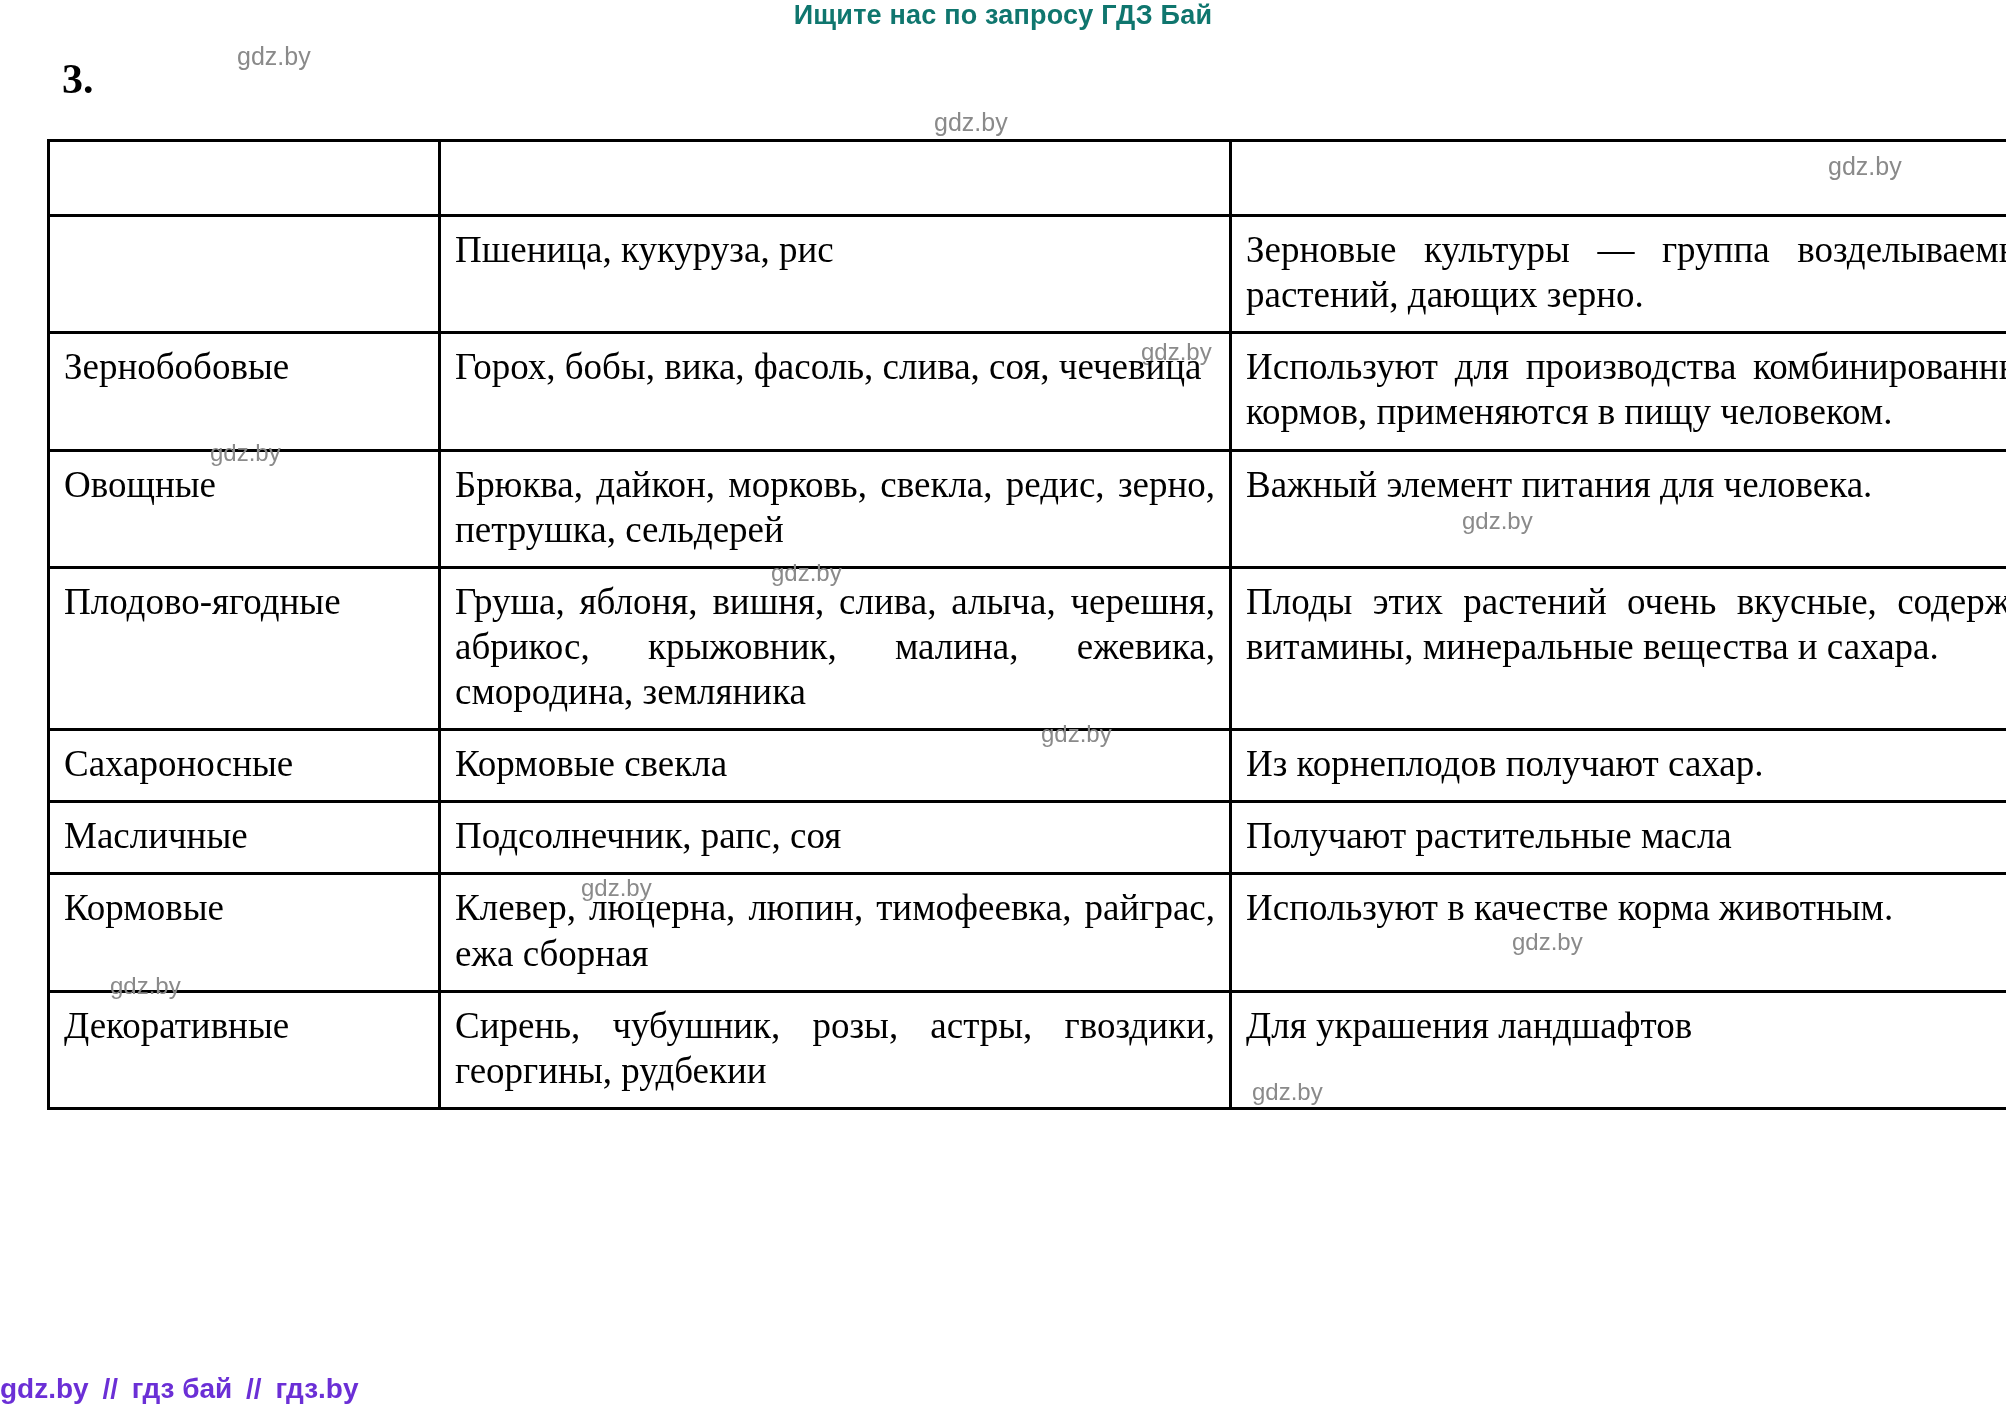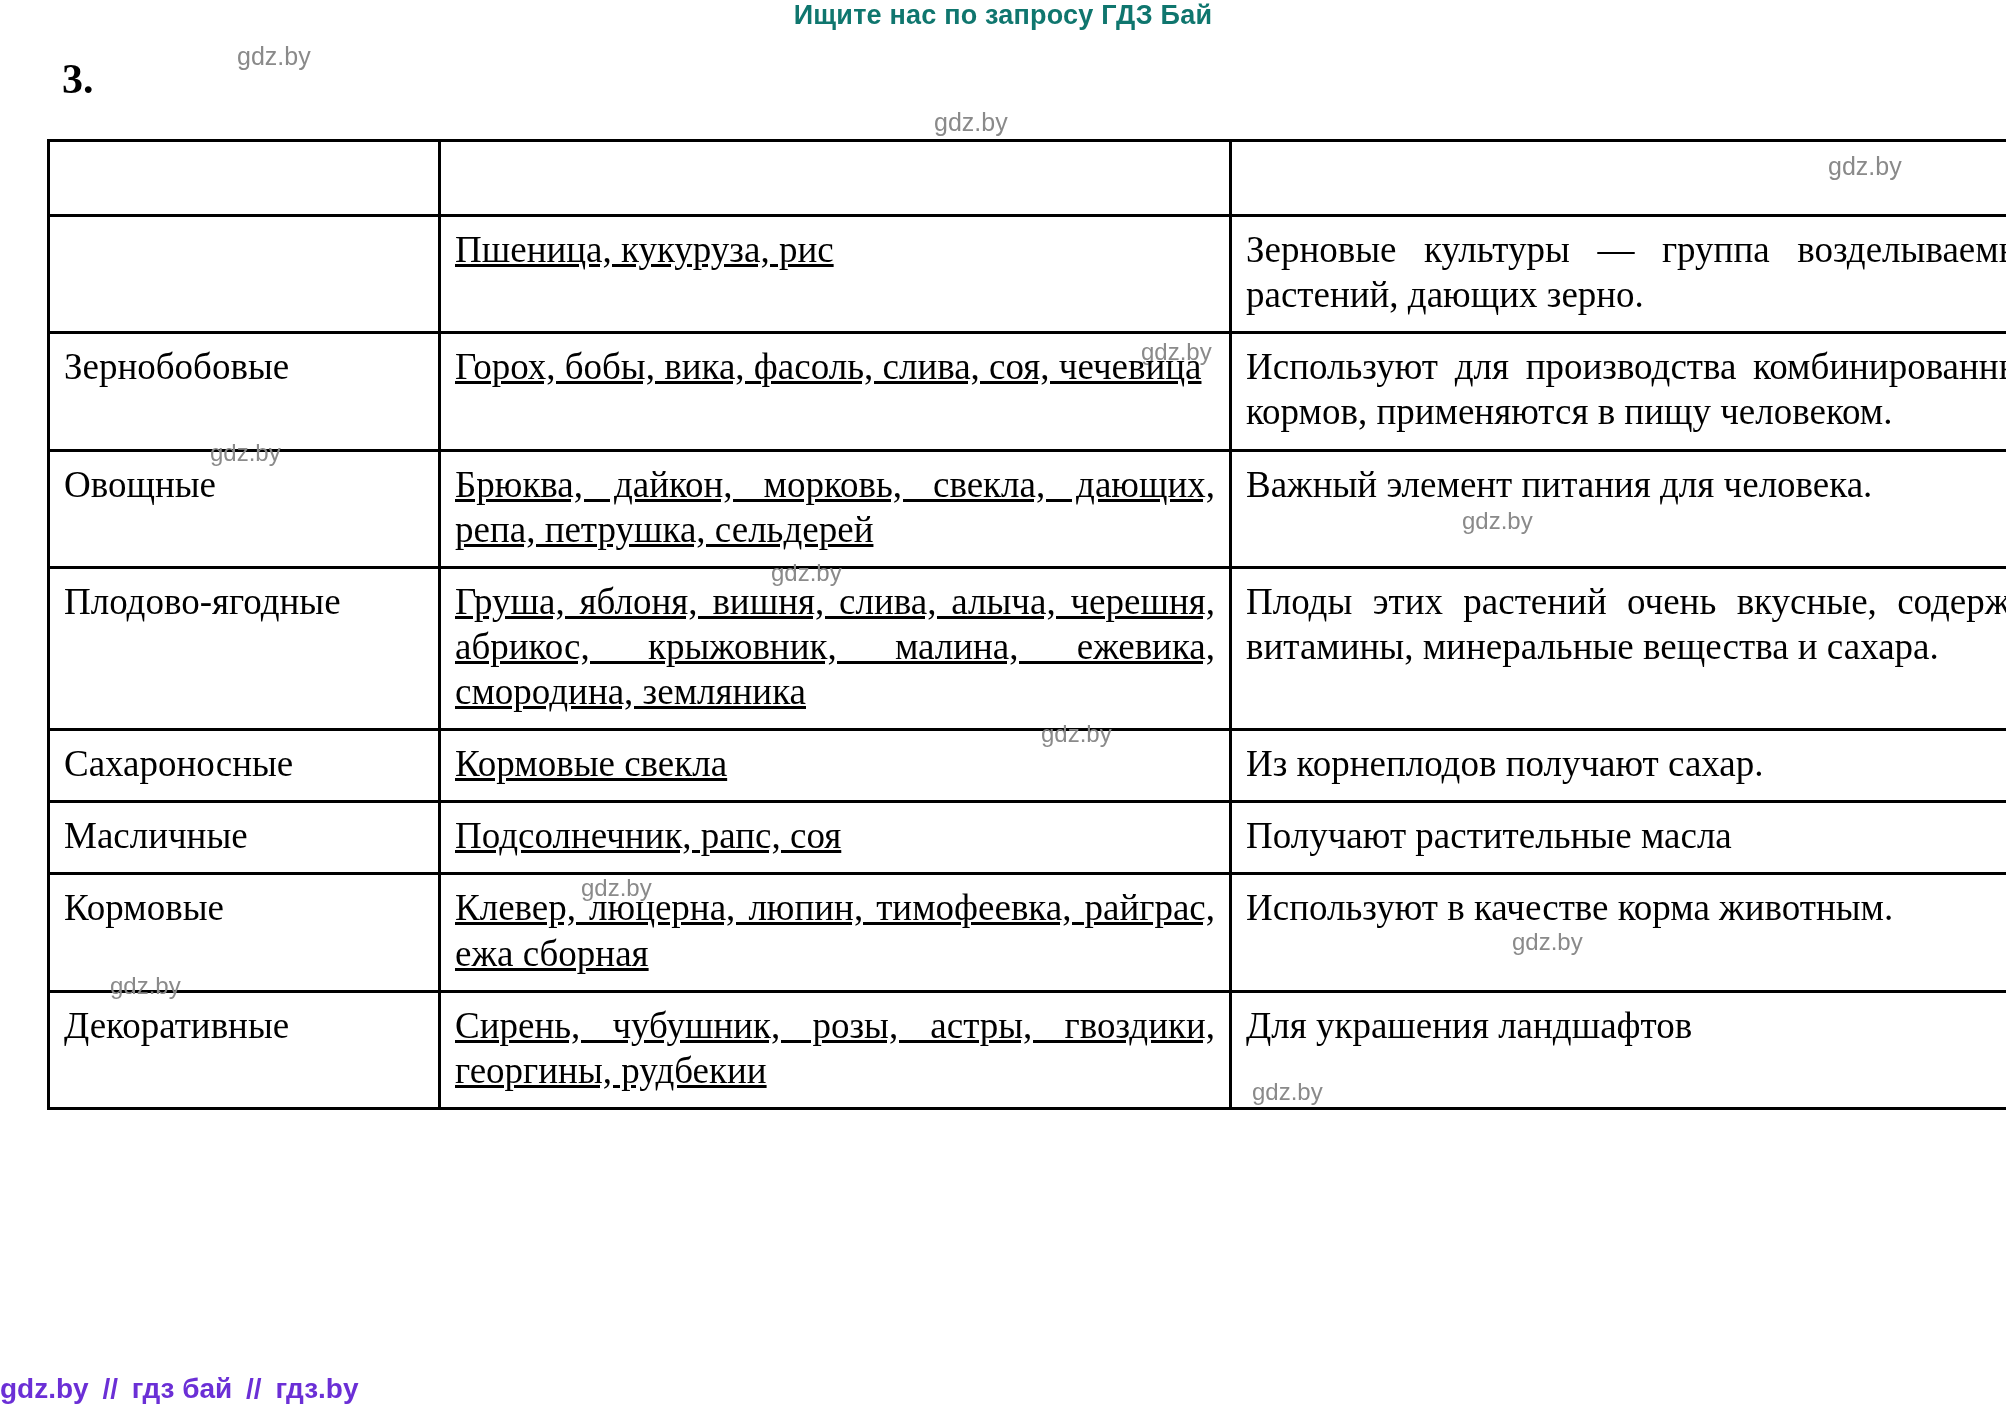--- a/index.html
+++ b/index.html
@@ -54,21 +54,21 @@
   table.main td {
     border: 3px solid #000;
     vertical-align: top;
     padding: 10px 14px 14px 14px;
     font-size: 37px;
     line-height: 1.22;
     color: #000;
     position: relative;
   }
   td.c1 { width: 360px; }
-  td.c2 { width: 760px; text-decoration: underline; }
+  td.c2 { width: 760px; }
   td.c3 { width: 796px; }
   td.just { text-align: justify; text-align-last: left; }
   td.just > .txt { display: block; }
   .hdr-row td { height: 48px; padding: 0; }
   .cellwm {
     font-family: "Liberation Sans", sans-serif;
     color: #8a8a8a;
     font-size: 24px;
     white-space: nowrap;
     position: absolute;
@@ -124,21 +124,21 @@
         <span class="txt">Горох, бобы, вика, фасоль, слива, соя, чечевица</span>
       </td>
       <td class="c3 just">
         <span class="txt">Используют для производства комбинированных кормов, применяются в пищу человеком.</span>
       </td>
     </tr>
 
     <tr>
       <td class="c1">Овощные</td>
       <td class="c2 just">
-        <span class="txt">Брюква, дайкон, морковь, свекла, дающих, репа, петрушка, сельдерей</span>
+        <span class="txt">Брюква, дайкон, морковь, свекла, редис, зерно, петрушка, сельдерей</span>
         <span class="cellwm" style="left:330px; top:106px;">gdz.by</span>
       </td>
       <td class="c3 just">
         <span class="txt">Важный элемент питания для человека.</span>
         <span class="cellwm" style="left:230px; top:54px;">gdz.by</span>
       </td>
     </tr>
 
     <tr>
       <td class="c1">Плодово-ягодные</td>

